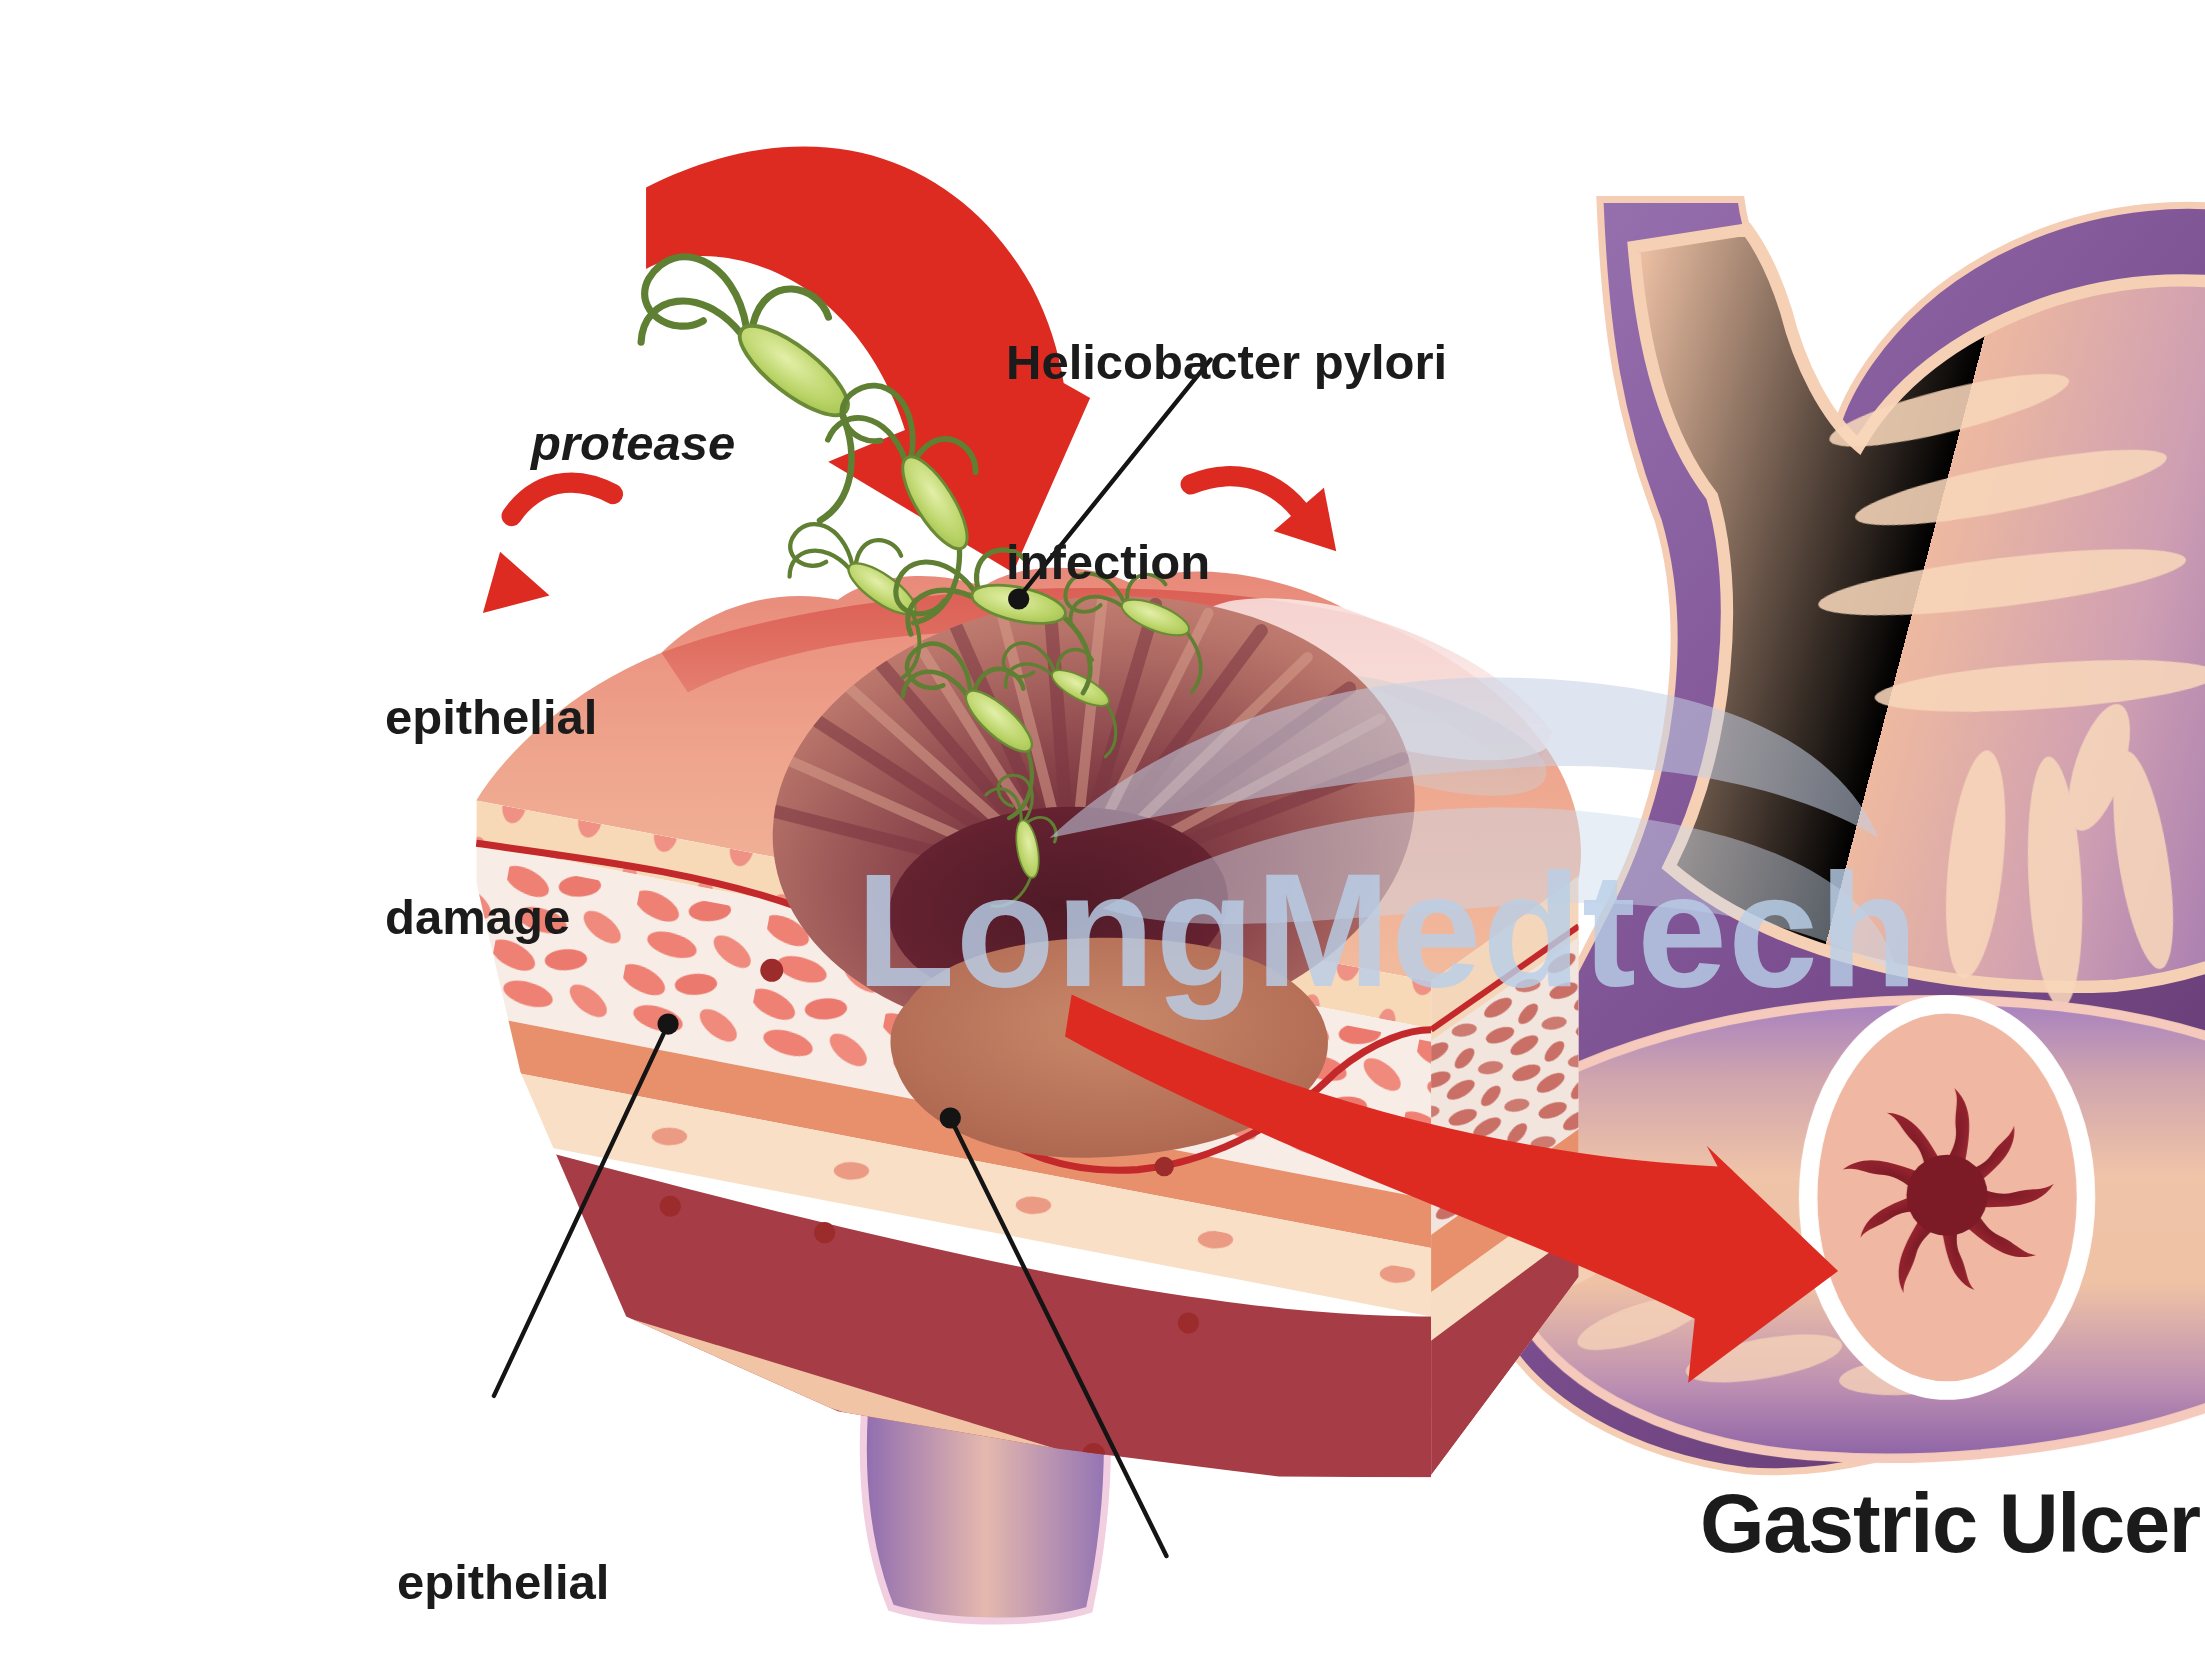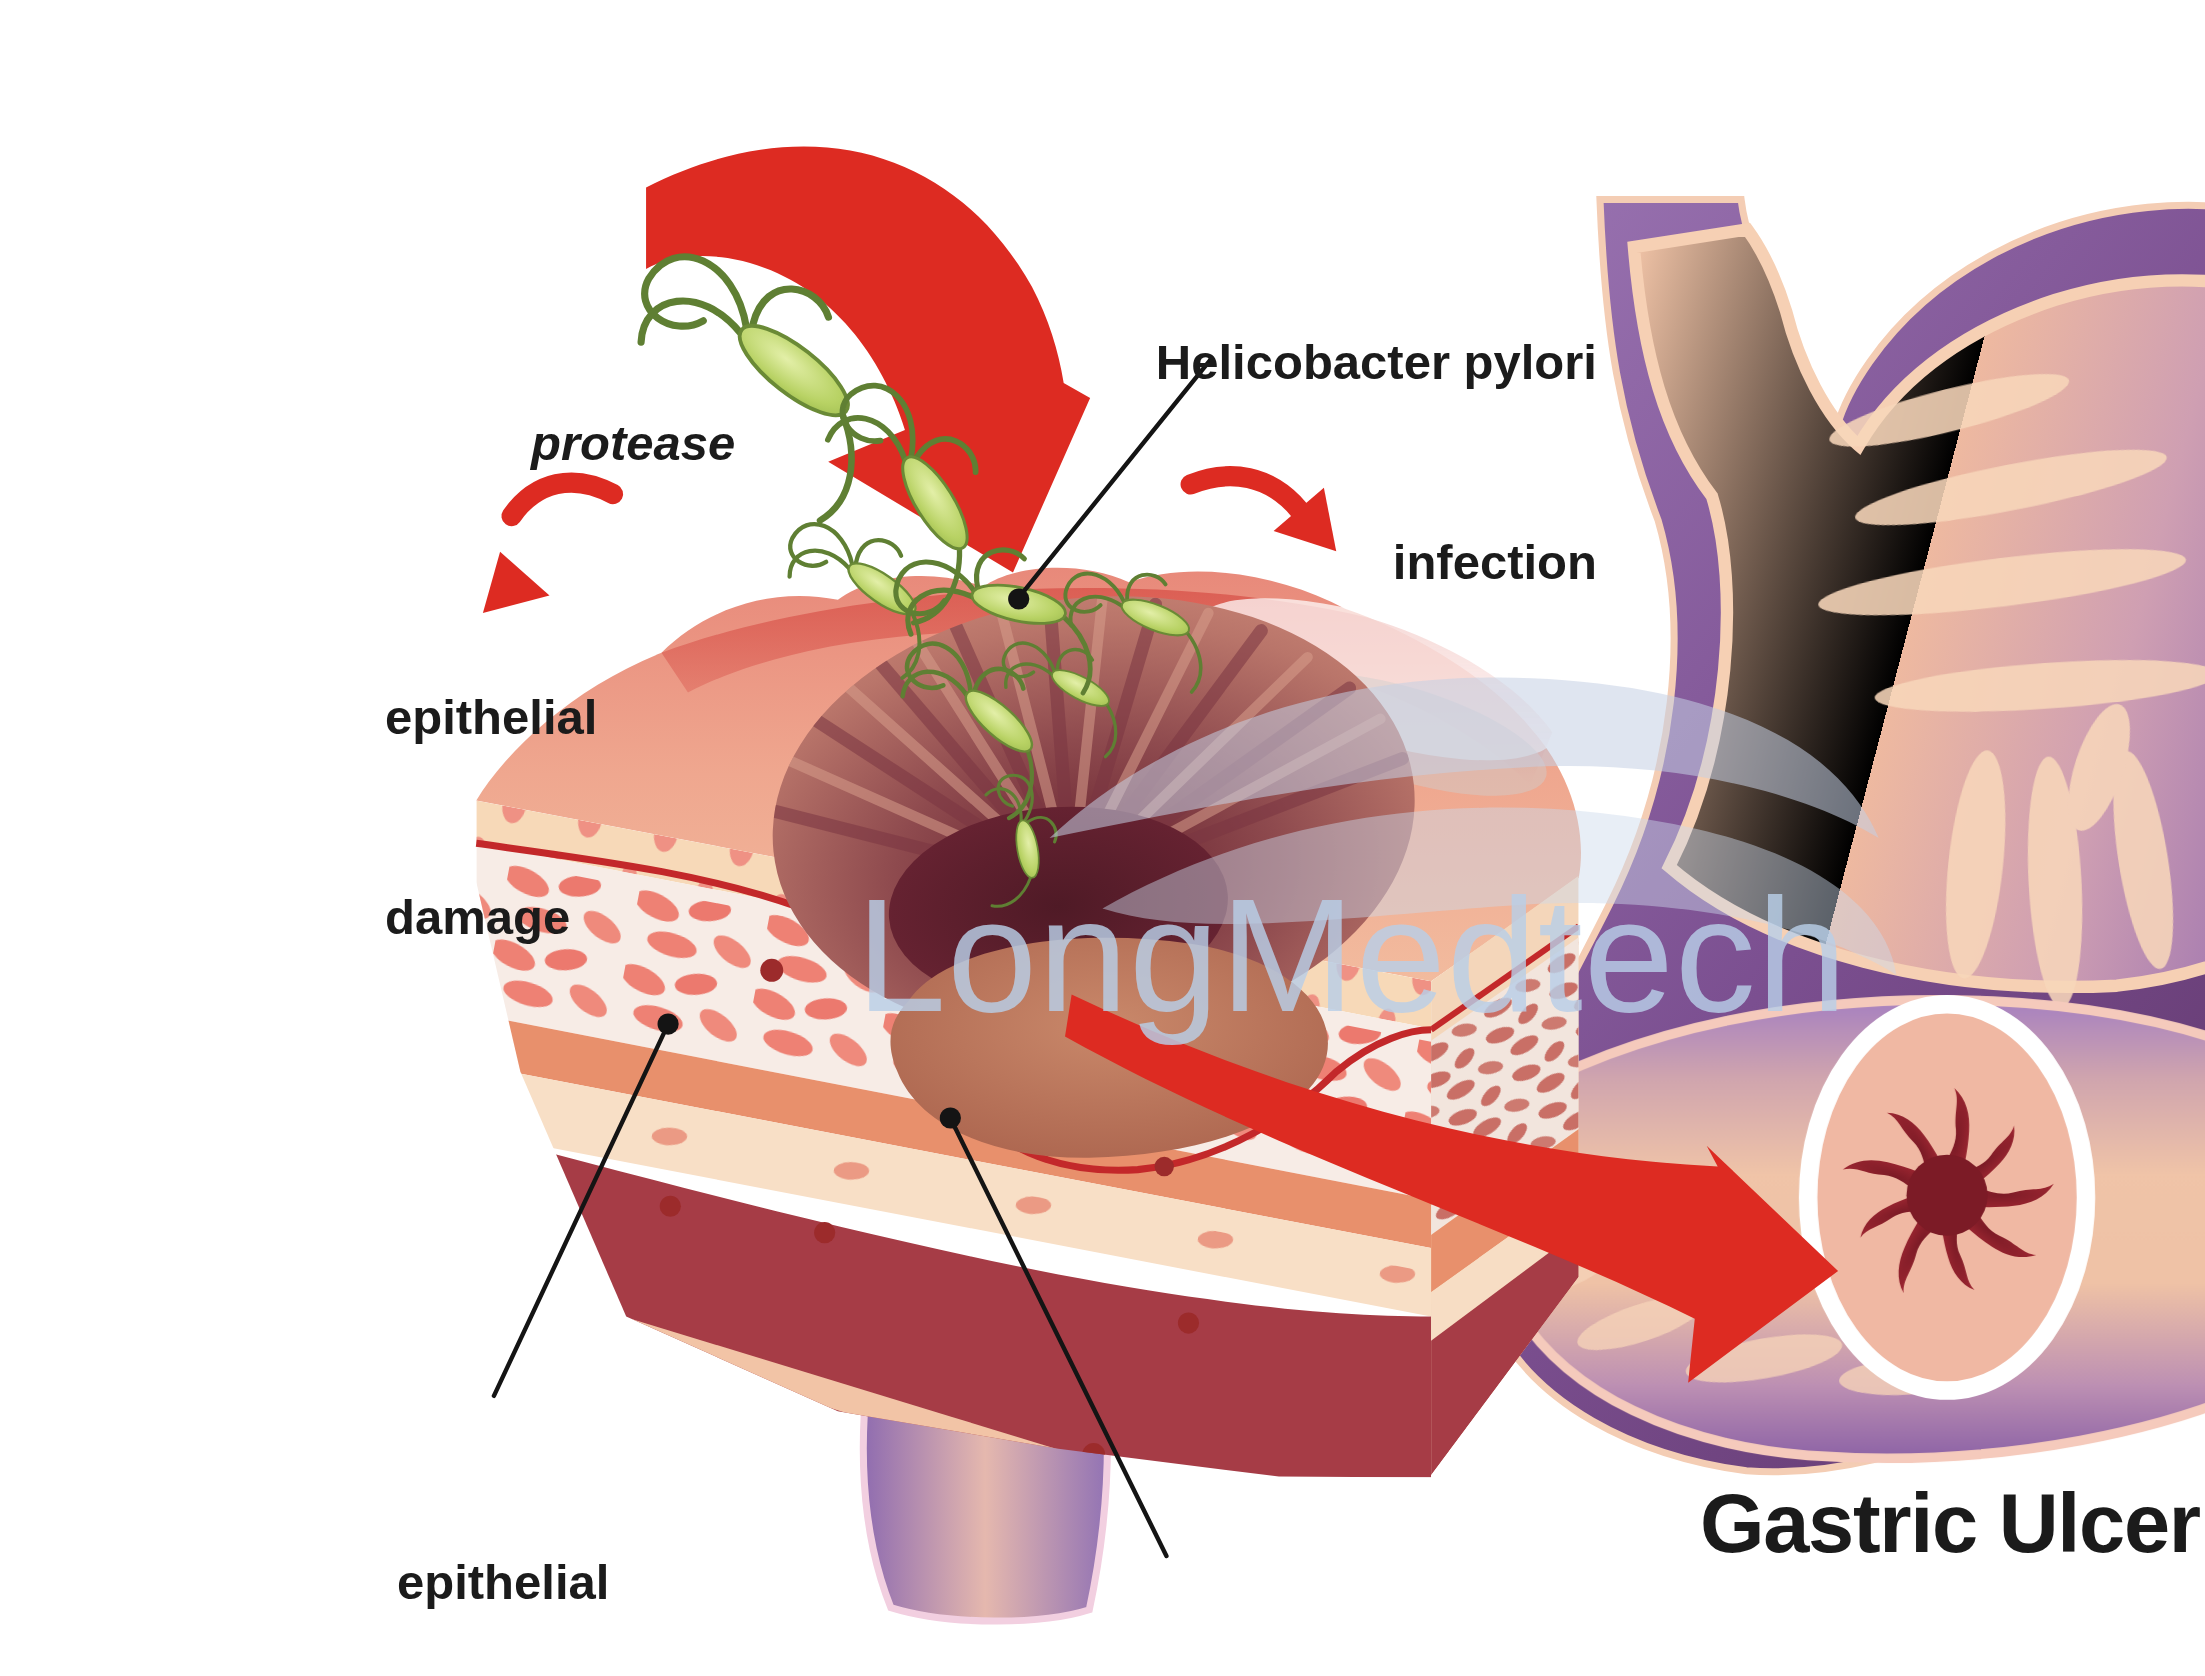--- a/index.html
+++ b/index.html
@@ -1,24 +1,24 @@
 <!DOCTYPE html>
 <html style="--arrow-red: #dd2b22; --bacteria-green: #a2bf4e; --stomach-purple: #8059a0; --mucosa-pink: #efb095; --ulcer-red: #97212e; --watermark-blue: #b9cfe8; --text-black: #1b1b1b; --leader-line: #141414;font-size:7px"><head>
 <meta charset="utf-8">
 <style>
   html,body{margin:0;padding:0;background:#fff;}
   .stage{position:relative;width:2646px;height:1676px;background:#fff;overflow:hidden;
          font-family:"Liberation Sans",sans-serif;}
   .stage svg{position:absolute;left:0;top:0;}
   .label{position:absolute;font-weight:700;font-size:49px;line-height:1.36;
          color:var(--text-black,#1b1b1b);white-space:pre;}
-  .label.center{text-align:right;}
+  .label.center{text-align:left;}
   .title{position:absolute;left:1700px;top:1436px;font-weight:700;font-size:83px;
          letter-spacing:-1.3px;color:var(--text-black,#1b1b1b);margin-top:40px;}
-  .watermark{position:absolute;left:856px;top:862px;font-weight:400;font-size:162px;
+  .watermark{position:absolute;left:856px;top:837px;font-weight:700;font-size:162px;
          letter-spacing:0.9px;color:var(--watermark-blue,#b9cfe8);opacity:.82;}
 </style>
 </head>
 <body>
 
 <div class="stage">
 
 <svg width="2646" height="1676" viewBox="0 0 6000 3800">
   <defs>
     <linearGradient id="gWall" x1="0" y1="0" x2="1" y2="1">

